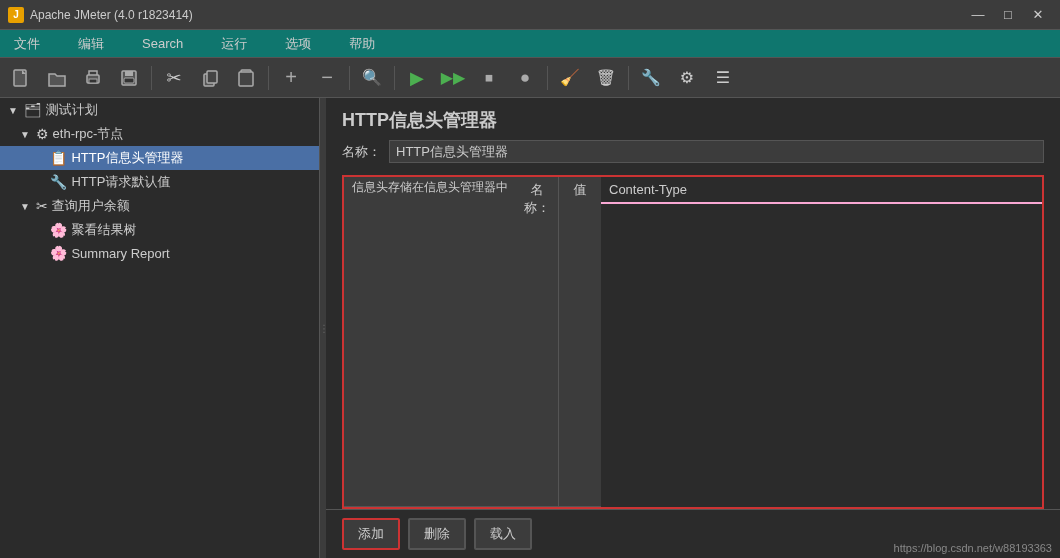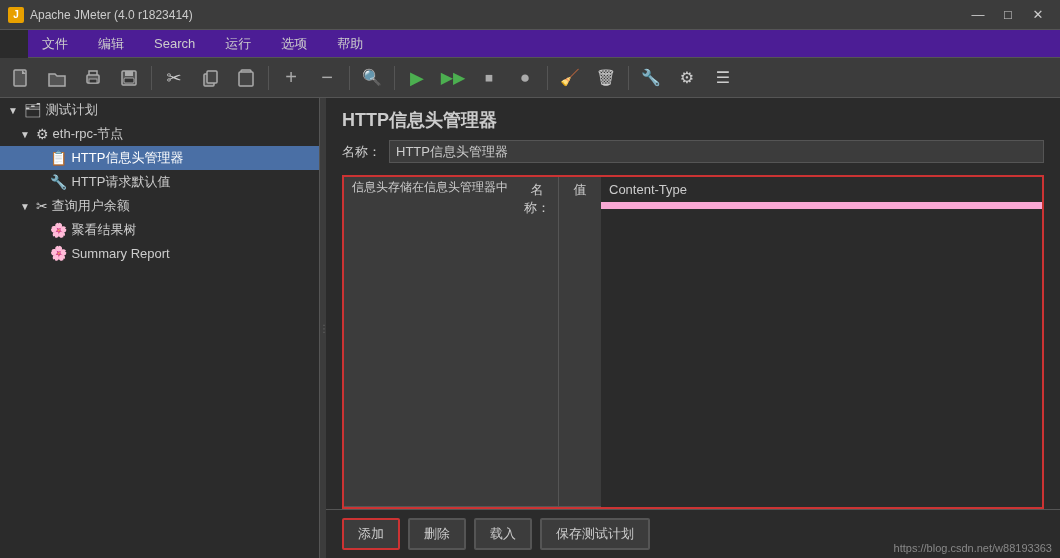--- a/index.html
+++ b/index.html
@@ -57,28 +57,27 @@
       color: #cccccc;
       font-size: 13px;
       cursor: pointer;
       display: flex;
       align-items: center;
       justify-content: center;
     }
 
     
     .menu-bar {
-      background: #4c1d95;
+      background: #0f766e;
       height: 28px;
       display: flex;
       align-items: center;
       padding: 0 4px;
       border-bottom: 1px solid #555;
-      gap: 10px;
-      margin-left: 28px;
+      gap: 18px;
     }
     .menu-item {
       padding: 3px 10px;
       cursor: pointer;
       color: #cccccc;
       font-size: 13px;
       border-radius: 2px;
     }
 
     
@@ -218,21 +217,21 @@
       padding: 4px 8px;
       text-align: center;
       font-size: 13px;
       color: #cccccc;
       border-right: 1px solid #555;
     }
     .table-col-header:last-child { border-right: none; }
     .table-body { flex: 1; overflow-y: auto; }
     .table-row {
       display: flex;
-      border-bottom: 7px solid #f9a8d4;
+      border-bottom: 2px solid #f9a8d4;
       align-items: center;
     }
     .table-cell {
       flex: 1;
       padding: 5px 8px;
       font-size: 13px;
       color: #cccccc;
       border-right: 1px solid #3a3a3a;
     }
     .table-cell:last-child { border-right: none; }
@@ -420,18 +419,17 @@
         <div class="table-row">
           <div class="table-cell">Content-Type</div>
         </div>
       </div>
     </div>
 
     <div class="bottom-bar">
       <button class="action-btn primary">添加</button>
       <button class="action-btn">删除</button>
       <button class="action-btn">载入</button>
-      <button class="action-btn">保存测试计划</button>
     </div>
   </div>
 </div>
 
 <div class="watermark">https://blog.csdn.net/w88193363</div>
 
 </body></html>

